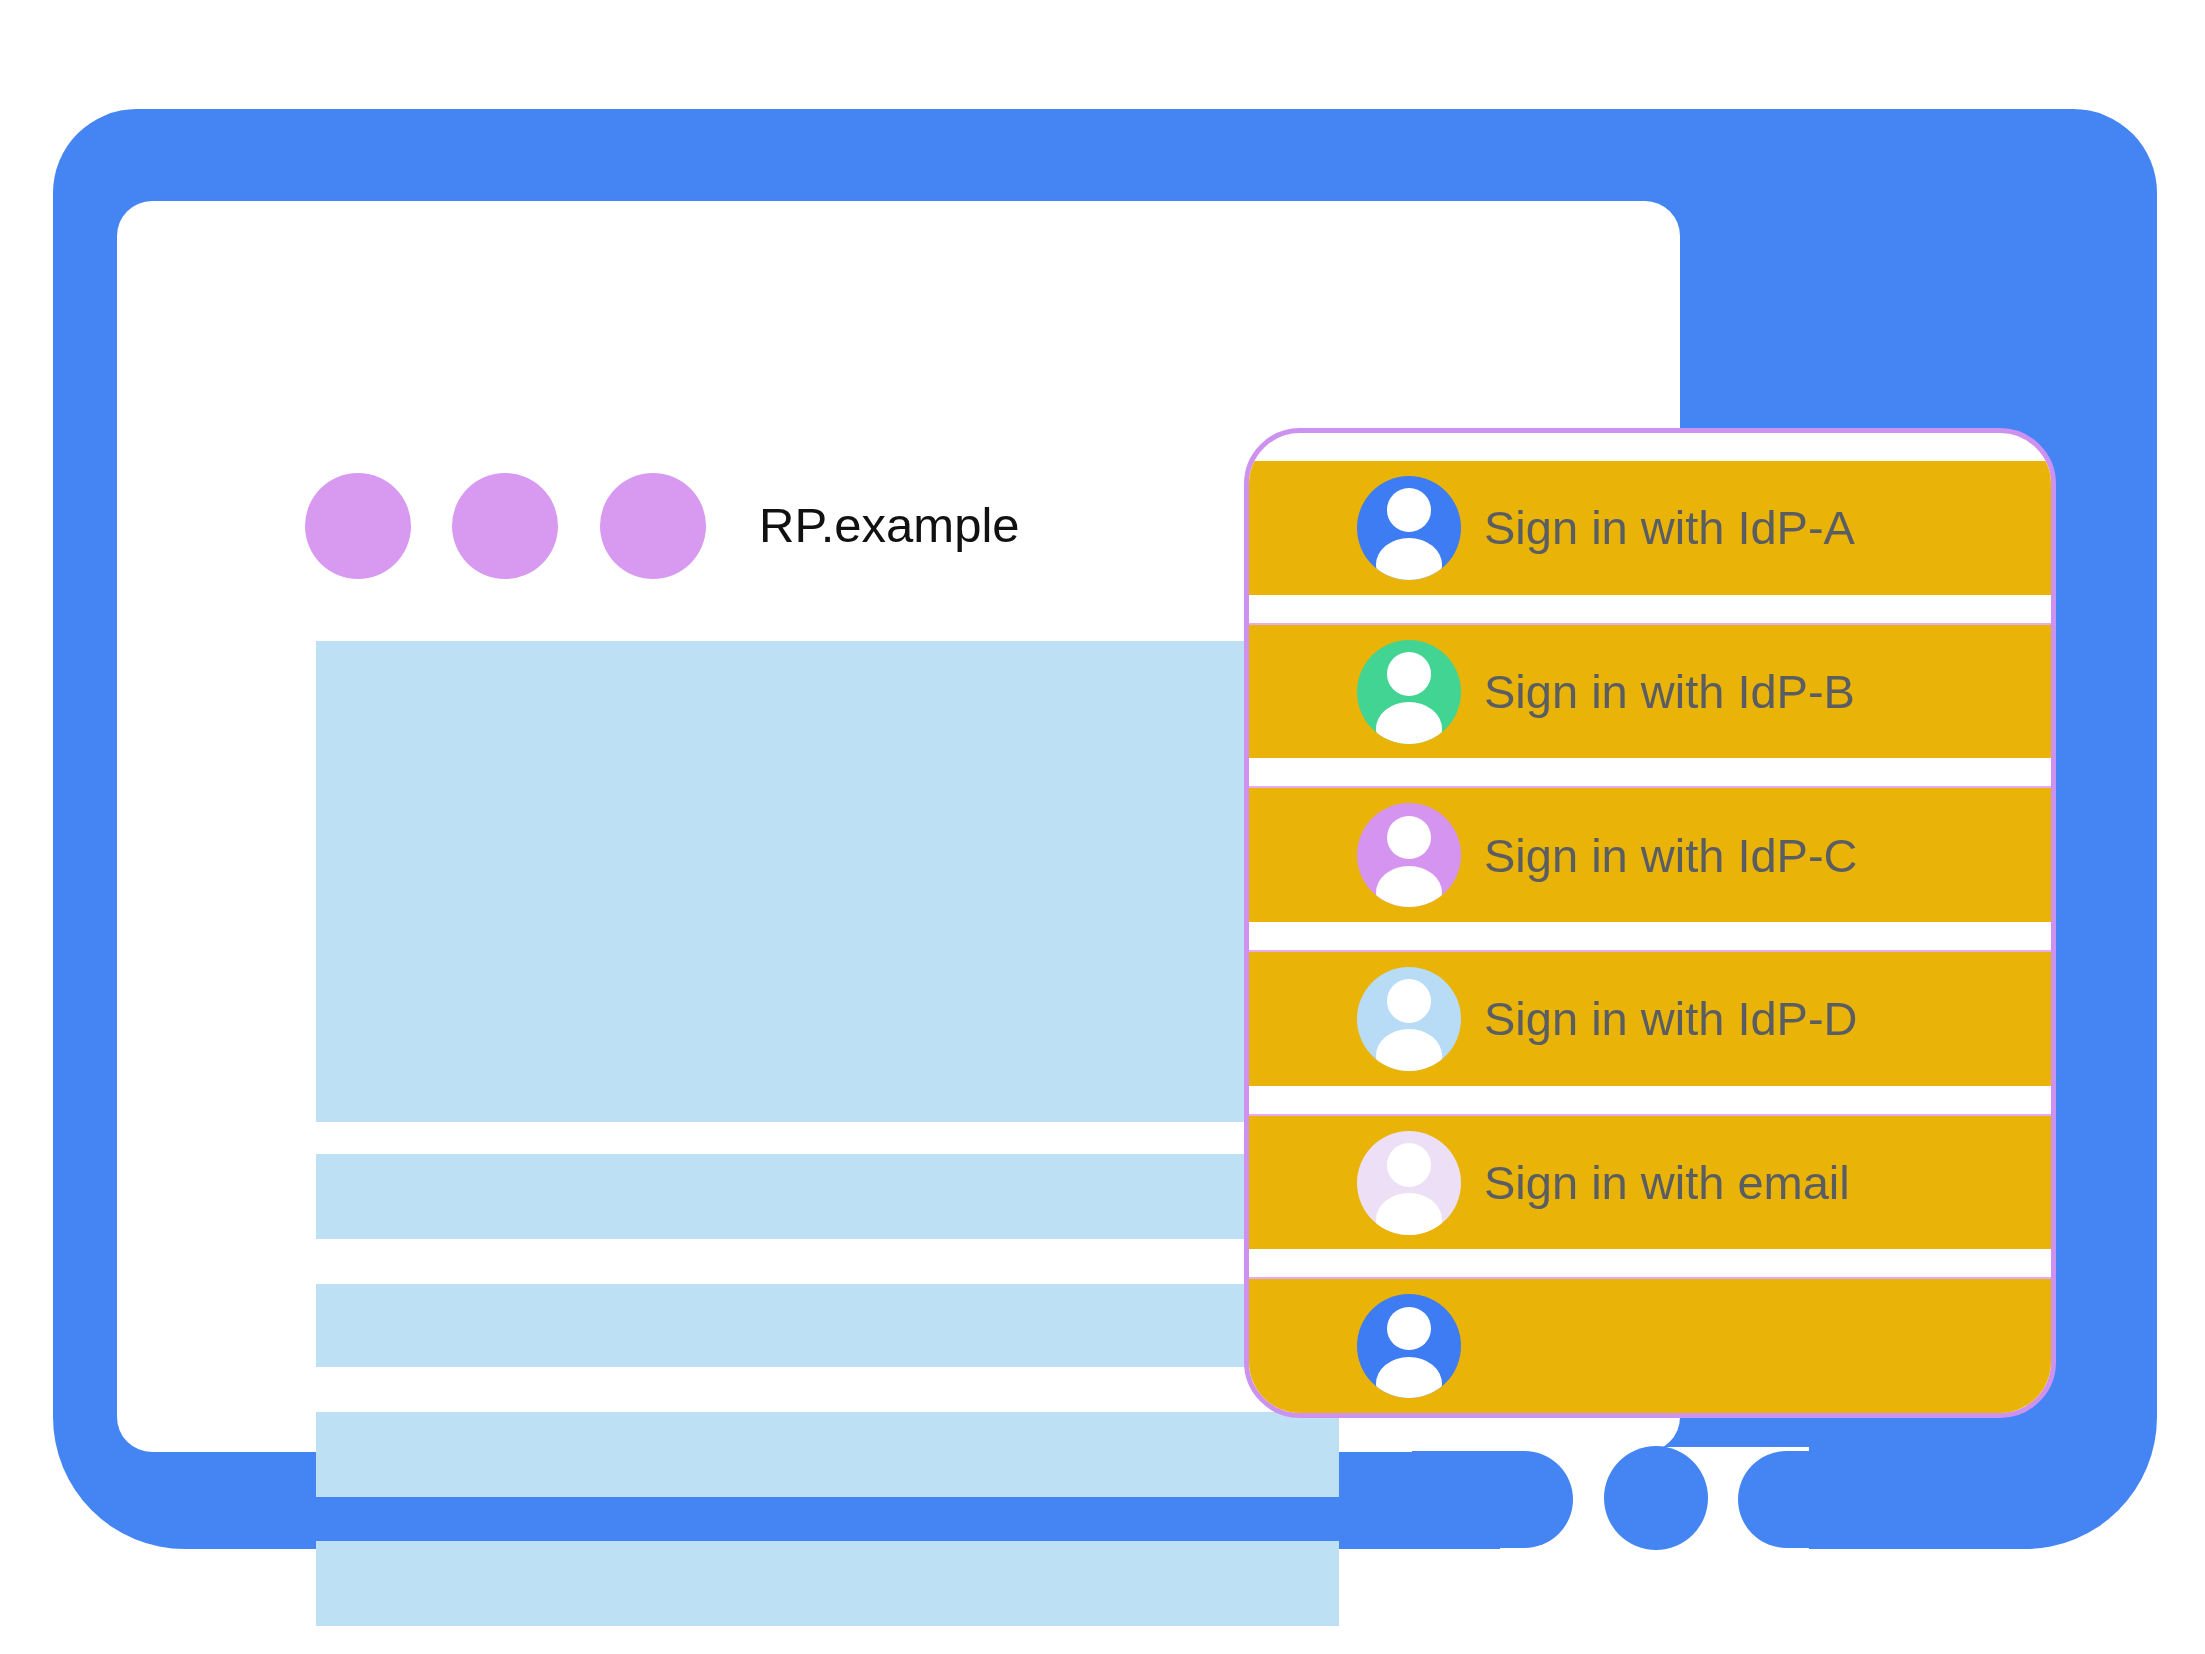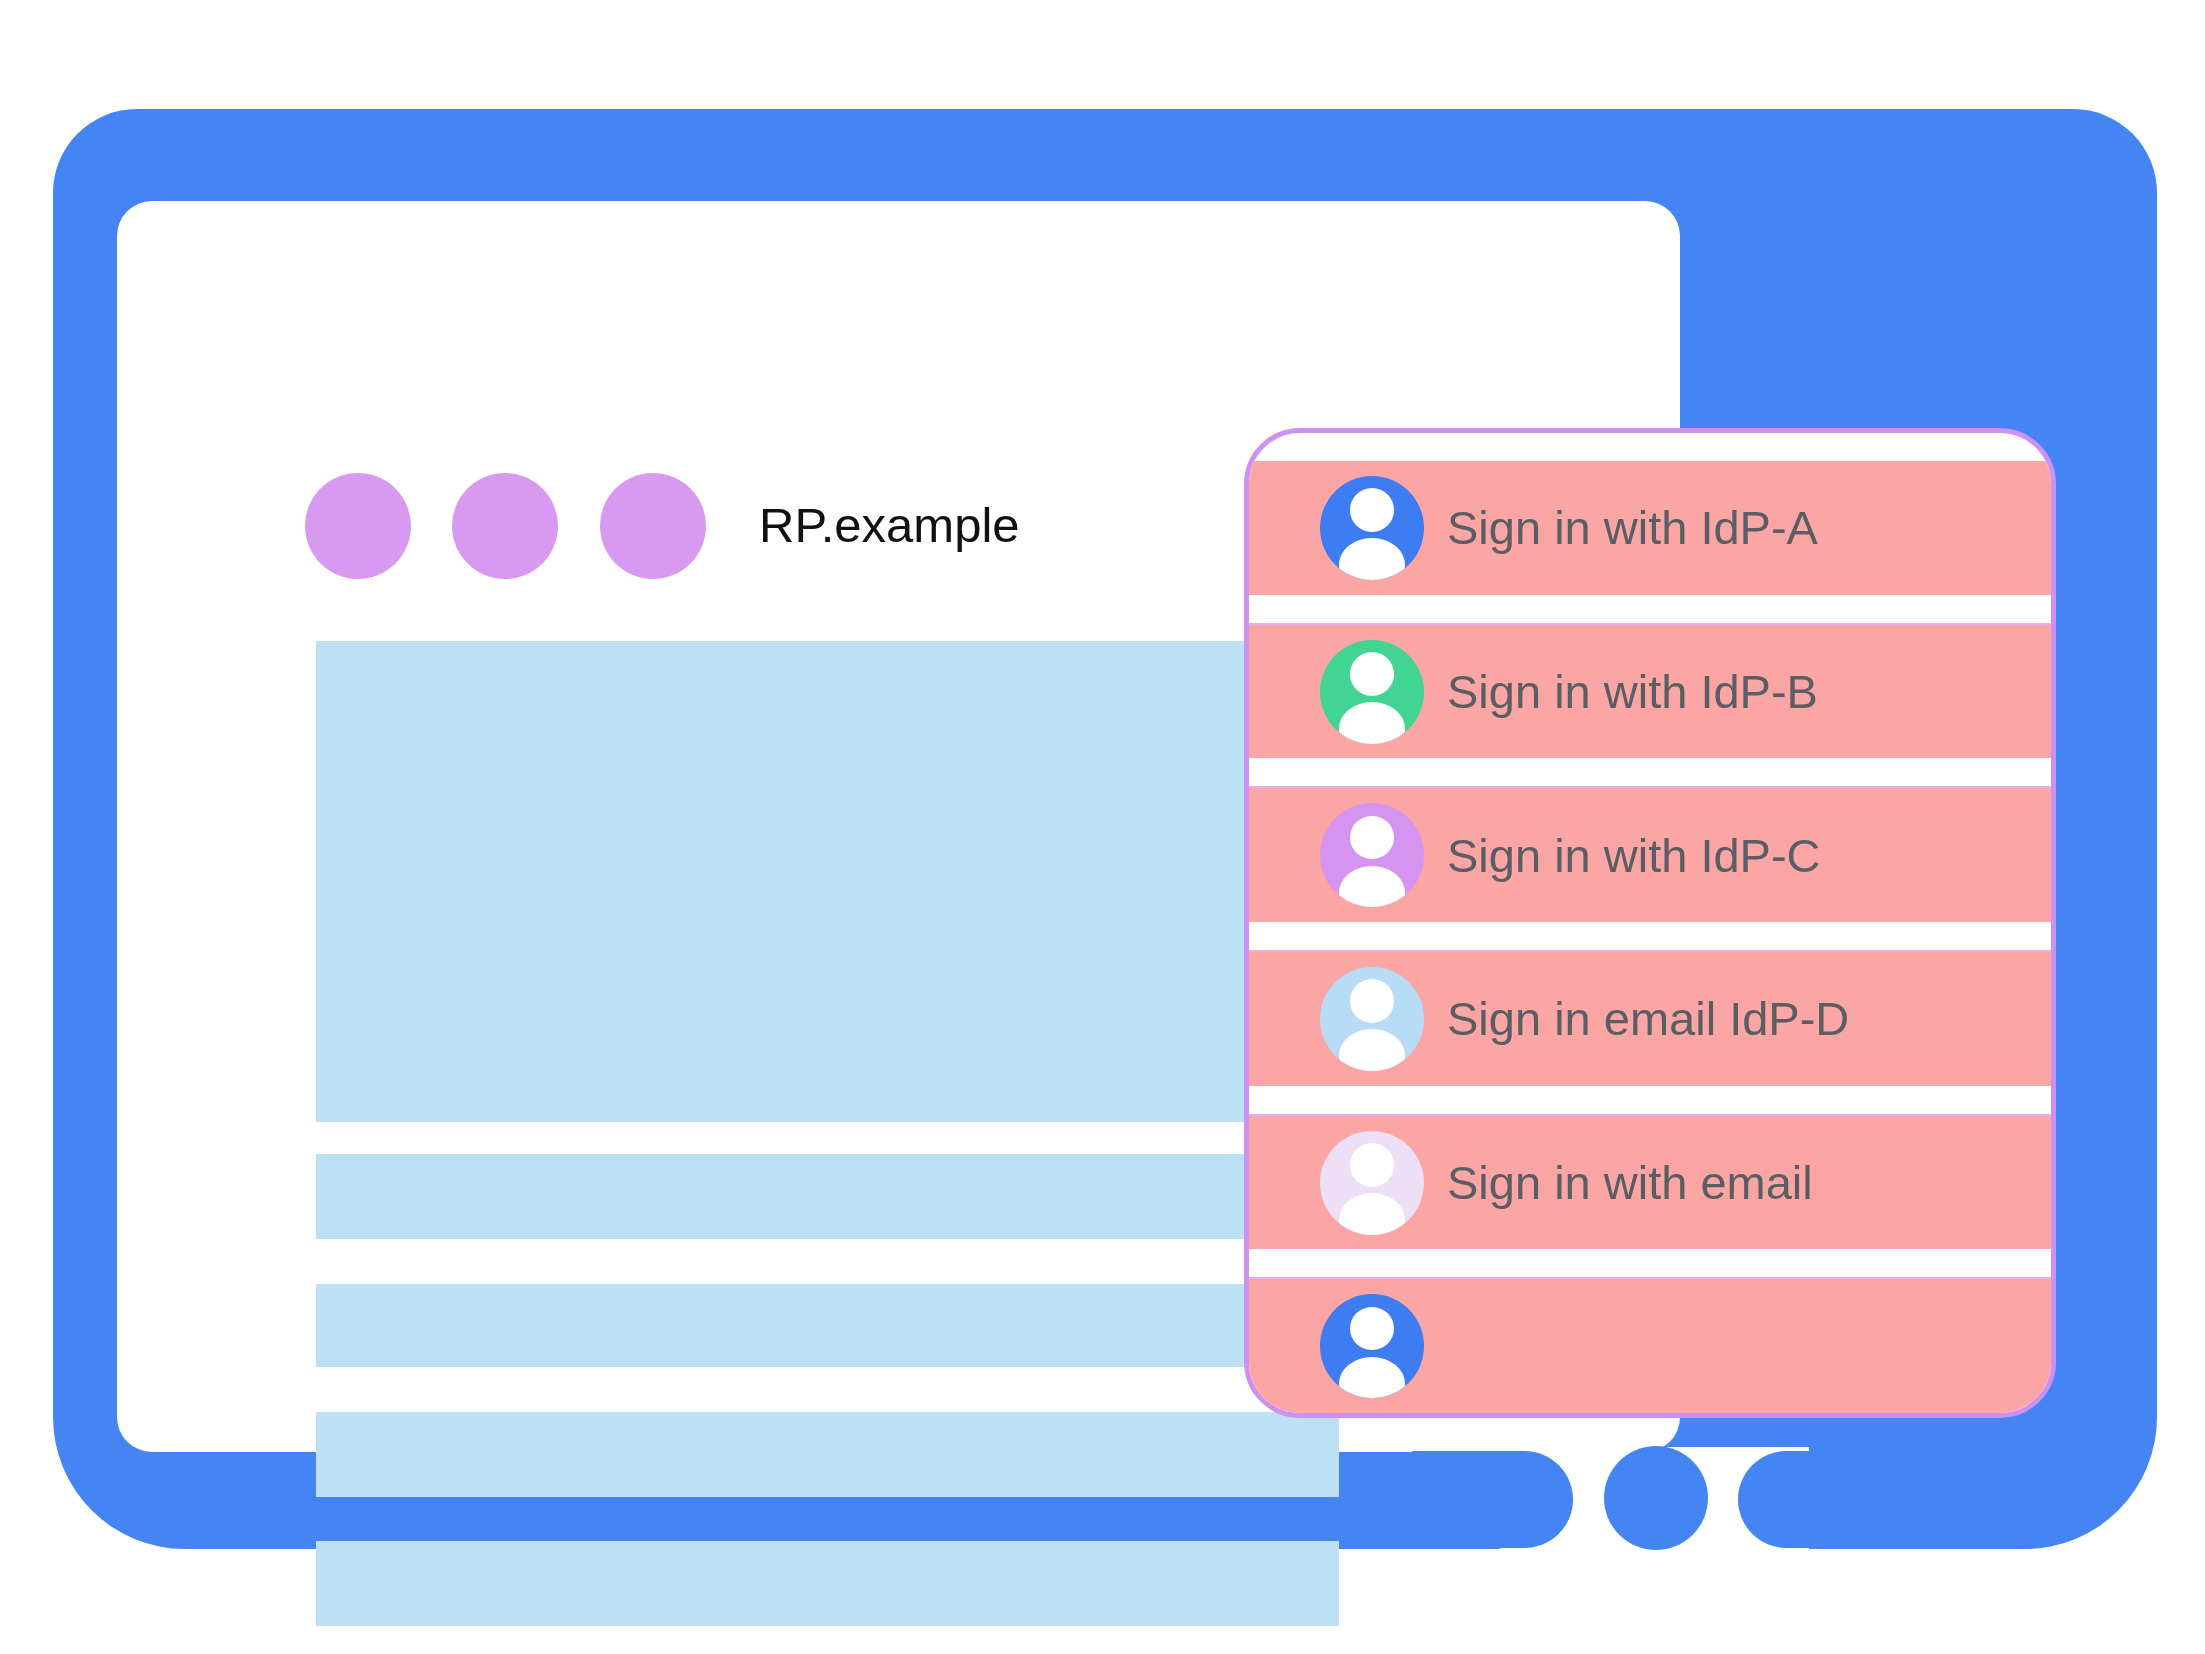--- a/index.html
+++ b/index.html
@@ -110,23 +110,23 @@
     border: 5.3px solid var(--panel-border);
     border-radius: 56px;
     display: flex;
     flex-direction: column;
     overflow: hidden;
   }
   .signin-row {
     flex: 1 1 0;
     display: flex;
     align-items: center;
-    padding-left: 71px;
+    padding-left: 108px;
     cursor: pointer;
-    background: #fca5a5;
+    background: #eab308;
     margin-top: 28px;
   }
   .signin-row + .signin-row {
     border-top: 2.6px solid var(--row-separator);
   }
   .avatar {
     position: relative;
     width: 104px; height: 104px;
     border-radius: 50%;
     overflow: hidden;
@@ -204,21 +204,21 @@
         <div class="torso"></div>
       </div>
       <div class="signin-label">Sign in with IdP-C</div>
     </div>
 
     <div class="signin-row">
       <div class="avatar" style="background: rgb(184, 220, 245);">
         <div class="head"></div>
         <div class="torso"></div>
       </div>
-      <div class="signin-label">Sign in email IdP-D</div>
+      <div class="signin-label">Sign in with IdP-D</div>
     </div>
 
 
     <div class="signin-row">
       <div class="avatar" style="background: rgb(236, 223, 246);">
         <div class="head"></div>
         <div class="torso"></div>
       </div>
       <div class="signin-label">Sign in with email</div>
     </div>

